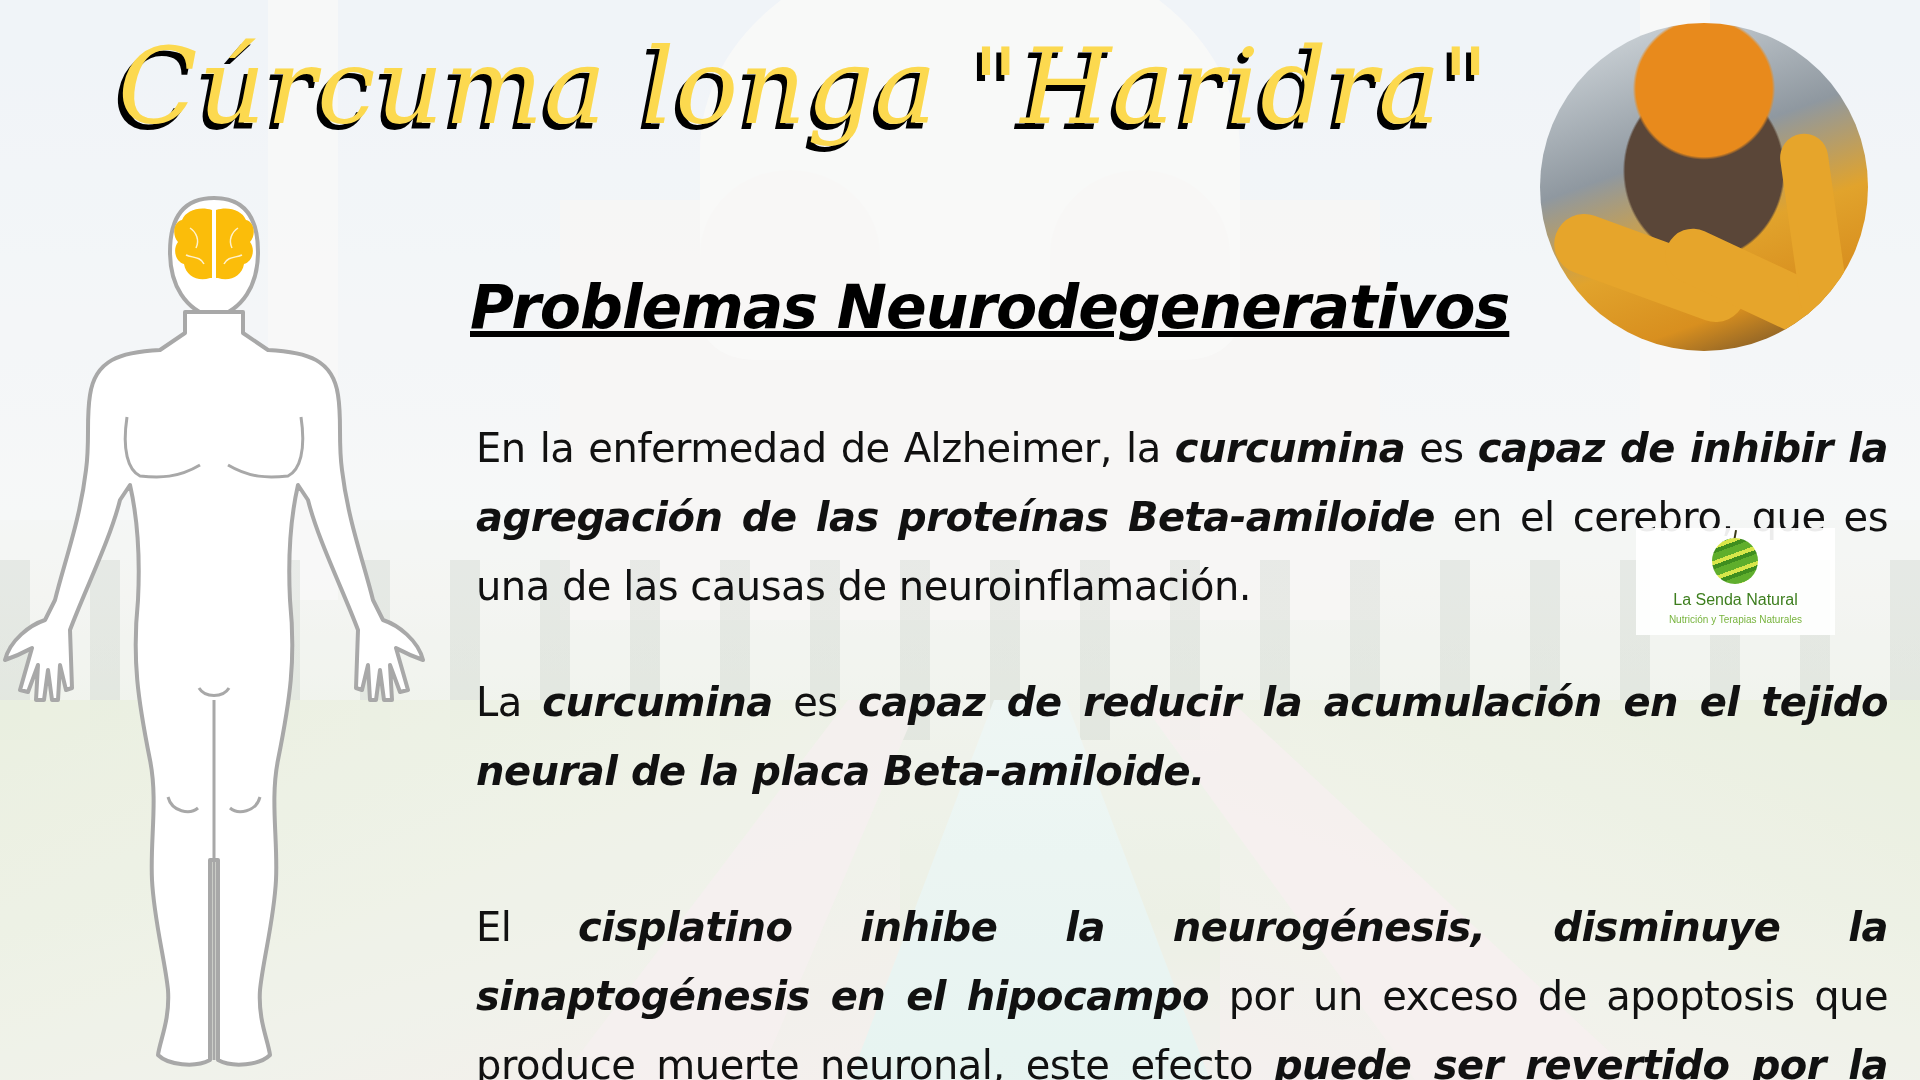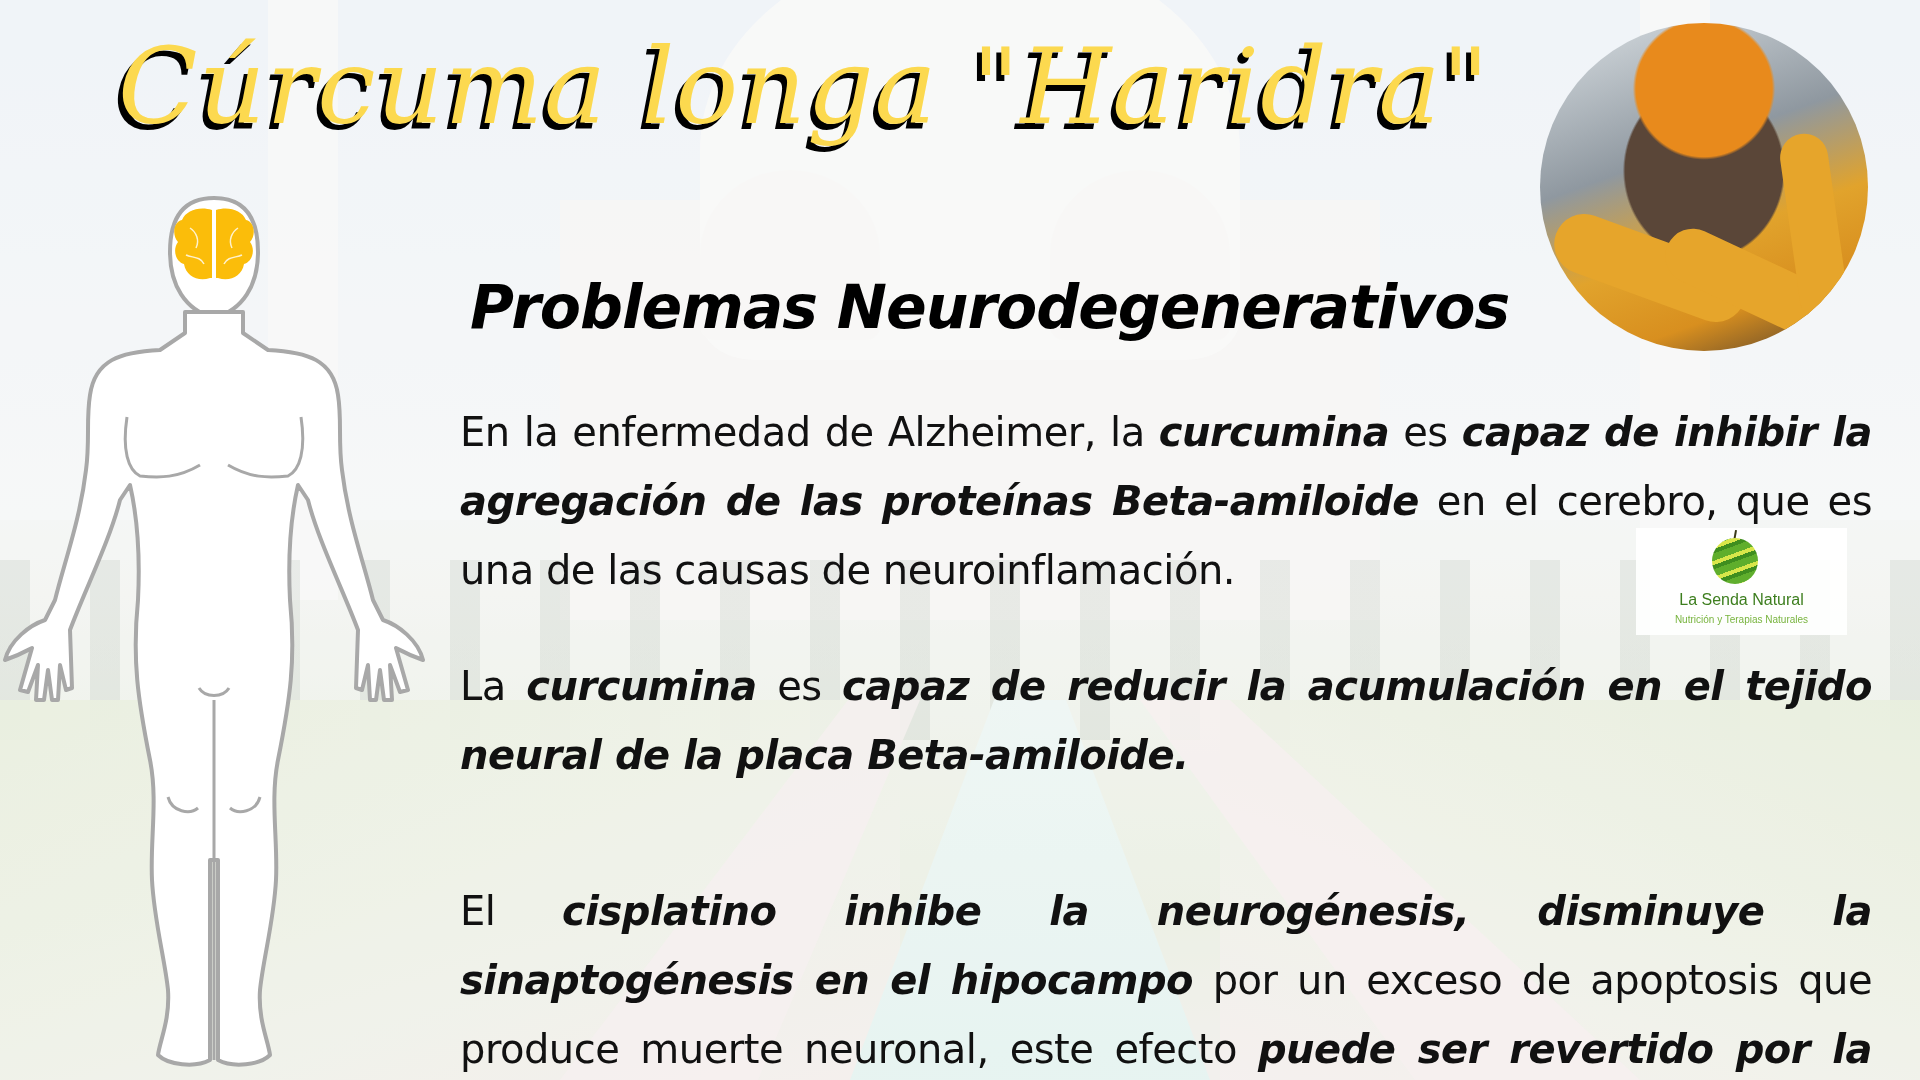--- a/index.html
+++ b/index.html
@@ -29,31 +29,31 @@
   .photo { position:absolute; left:1540px; top:23px; width:328px; height:328px; border-radius:50%; overflow:hidden;
            background: radial-gradient(circle at 50% 20%, #e88a1c 0 22%, transparent 23%),
                        radial-gradient(ellipse at 50% 45%, #5a4638 0 34%, transparent 35%),
                        linear-gradient(160deg,#d9dfe3 0%, #8f98a0 40%, #e1a32c 62%, #d88f1f 80%, #4a3a2e 100%); }
   .photo .root { position:absolute; border-radius:40px; background:#e6a52b; }
 
   .brain-figure { position:absolute; left:0; top:190px; width:440px; height:890px; }
 
   .subtitle { position:absolute; left:470px; top:262px; margin:0; white-space:nowrap;
               font-family:"DejaVu Sans", sans-serif; font-style:italic; font-weight:bold;
-              font-size:60px; line-height:90px; color:#000; letter-spacing:-1px; }
+              font-size:60px; line-height:90px; color:#000; letter-spacing:-1px;text-decoration:underline; }
 
-  .body-text { position:absolute; left:460px; width:1412px; margin:0;
+  .body-text { position:absolute; left:460px; width:1412px; margin:16px;
                font-family:"DejaVu Sans", sans-serif; font-size:40px; line-height:69px;
                color:#111; text-align:justify; letter-spacing:-0.5px; }
   .body-text b { font-weight:bold; font-style:italic; }
   .p1 { top:398px; }
   .p2 { top:652px; }
   .p3 { top:877px; }
 
-  .logo { position:absolute; left:1636px; top:528px; width:199px; height:107px; background:rgba(255,255,255,.92); text-align:center;padding-left:12px; }
+  .logo { position:absolute; left:1636px; top:528px; width:199px; height:107px; background:rgba(255,255,255,.92); text-align:center; }
   .logo .apple { position:absolute; left:76px; top:10px; width:46px; height:46px; border-radius:50%;
                  background:repeating-linear-gradient(160deg,#5fae2c 0 7px,#d8e64a 7px 11px,#3f8e1f 11px 15px); }
   .logo .stem { position:absolute; left:98px; top:2px; width:2px; height:12px; background:#3a3a1a; transform:rotate(10deg); }
   .logo .name { position:absolute; left:0; right:0; top:63px; font-size:16px; color:#3d7e1e; }
   .logo .tag { position:absolute; left:0; right:0; top:86px; font-size:10px; color:#78b43e; }
 </style>
 </head>
 <body>
 
 <div class="bg">

